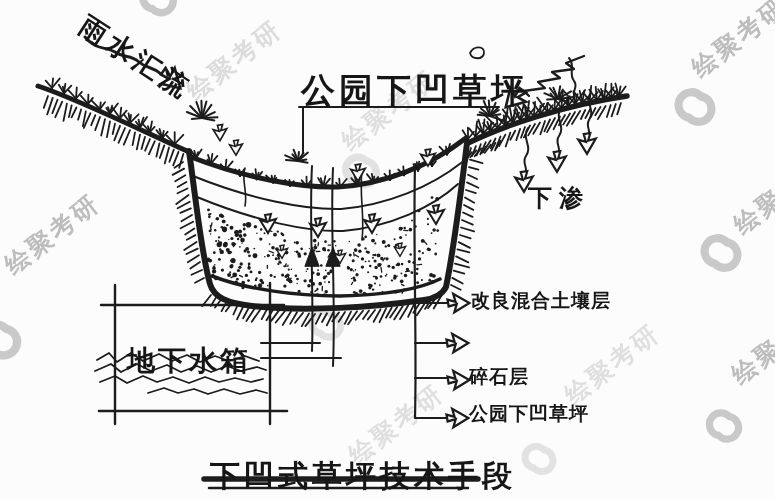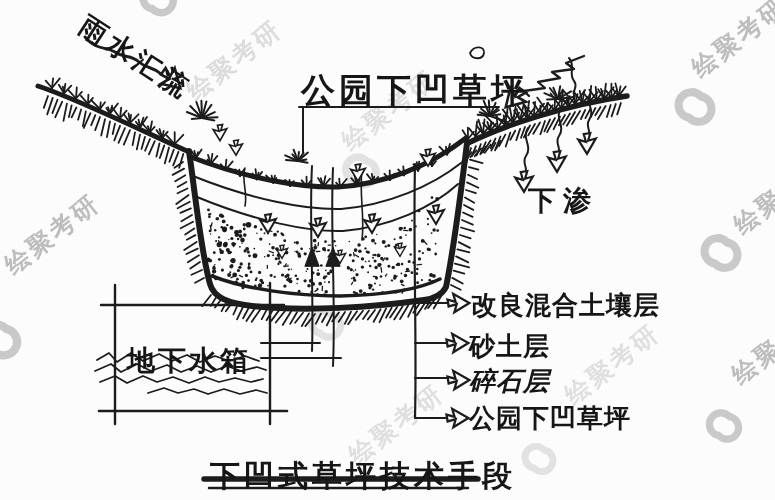--- a/index.html
+++ b/index.html
@@ -2,26 +2,26 @@
 <html><head>
 <meta charset="utf-8">
 <style>
   html,body{margin:0;padding:0;background:#e8e8e8;}
   .stage{position:relative;width:775px;height:500px;background:#fcfcfc;overflow:hidden;
          font-family:"Liberation Sans",sans-serif;}
   .stage svg.sketch{position:absolute;left:0;top:0;z-index:1;}
   .lbl{position:absolute;z-index:2;color:#161616;font-weight:700;white-space:nowrap;}
   .lbl-rain{left:92px;top:8px;font-size:27px;letter-spacing:5px;transform:rotate(33deg);transform-origin:0 0;}
   .lbl-lawn{left:301px;top:68px;font-size:34px;letter-spacing:4px;}
-  .lbl-infil{left:528px;top:182px;font-size:28px;letter-spacing:7px;}
+  .lbl-infil{left:528px;top:182px;font-size:24px;letter-spacing:7px;}
   .lbl-tank{left:127px;top:314px;font-size:28px;letter-spacing:3px;margin-top:28px;}
-  .lbl-layer{font-size:26px;letter-spacing:1px;}
+  .lbl-layer{font-size:19px;letter-spacing:1px;}
   .lbl-l0{left:471px;top:288px;}
   .lbl-l1{left:469px;top:329px;}
-  .lbl-l2{left:469px;top:364px;font-style:italic;}
+  .lbl-l2{left:469px;top:364px;}
   .lbl-l3{left:469px;top:401px;}
   .lbl-title{left:210px;top:456px;font-size:30px;letter-spacing:4px;}
   .wm{position:absolute;z-index:0;color:#bdbdbd;font-size:25px;letter-spacing:3px;font-weight:700;
       transform:rotate(-38deg);transform-origin:0 50%;white-space:nowrap;pointer-events:none;}
   .wmlogo{position:absolute;z-index:0;pointer-events:none;}
 </style>
 </head>
 <body>
 
 <div class="stage">
@@ -897,17 +897,16 @@
       <use href="#splash" transform="translate(459,380) rotate(-90) scale(1.15)"></use>
       <use href="#splash" transform="translate(458,418) rotate(-90) scale(1.15)"></use>
     </g>
   </svg>
 
   <div class="lbl lbl-rain">雨水汇流</div>
   <div class="lbl lbl-lawn">公园下凹草坪</div>
   <div class="lbl lbl-infil">下渗</div>
   <div class="lbl lbl-tank">地下水箱</div>
   <div class="lbl lbl-layer lbl-l0">改良混合土壤层</div>
-  <div class="lbl lbl-layer lbl-l1">砂土层</div>
   <div class="lbl lbl-layer lbl-l2">碎石层</div>
   <div class="lbl lbl-layer lbl-l3">公园下凹草坪</div>
   <div class="lbl lbl-title">下凹式草坪技术手段</div>
 </div>
 
 </body></html>

